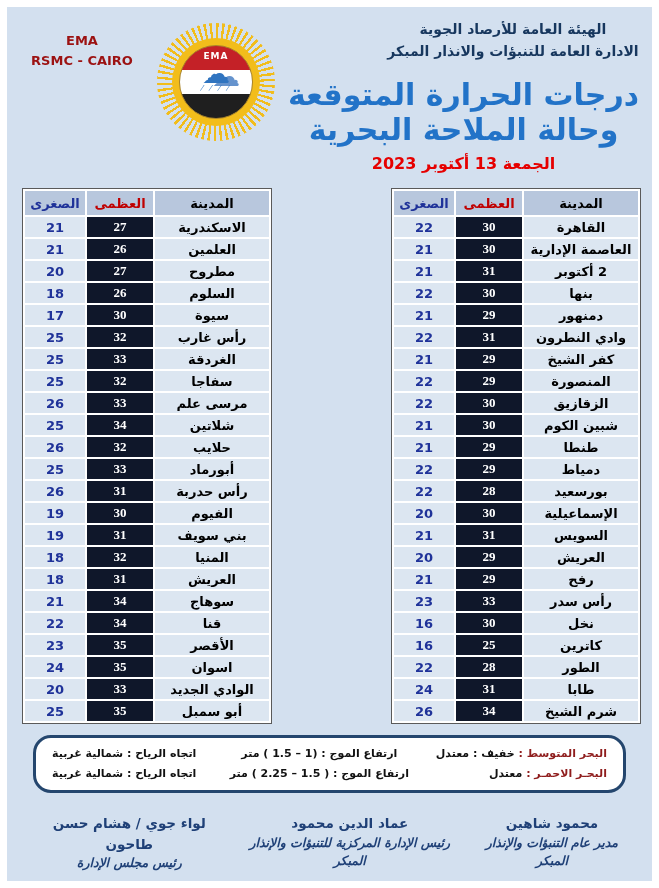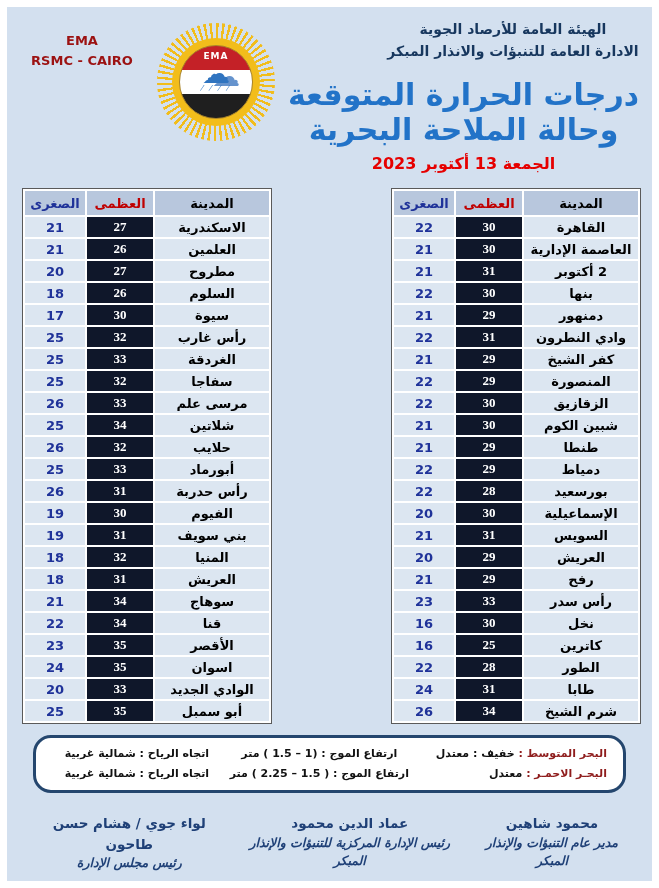--- a/index.html
+++ b/index.html
@@ -73,21 +73,21 @@
   
   .marine {
     margin:11px 26px 0 26px; background:#ffffff;
     border:3px solid #24466e; border-radius:18px;
     padding:9px 16px 10px 16px; direction:rtl;
     display:grid; grid-template-columns:1.12fr 1.15fr 1fr; row-gap:7px;
     font-size:11px; font-weight:bold; color:#111111;
   }
   .marine .cell { white-space:nowrap; }
   .marine .c2 { text-align:center; }
-  .marine .c3 { text-align:center; }
+  .marine .c3 { text-align:left; }
   .sea-label { color:#8f1d1d; }
 
   
   .sigs {
     display:flex; justify-content:space-between; padding:20px 16px 0 20px;
     direction:rtl; text-align:center; color:#1f4077; font-weight:bold;
   }
   .sig .name { font-size:13.5px; line-height:1.5; }
   .sig .role { font-size:12.5px; line-height:1.5;font-style:italic; }
 

